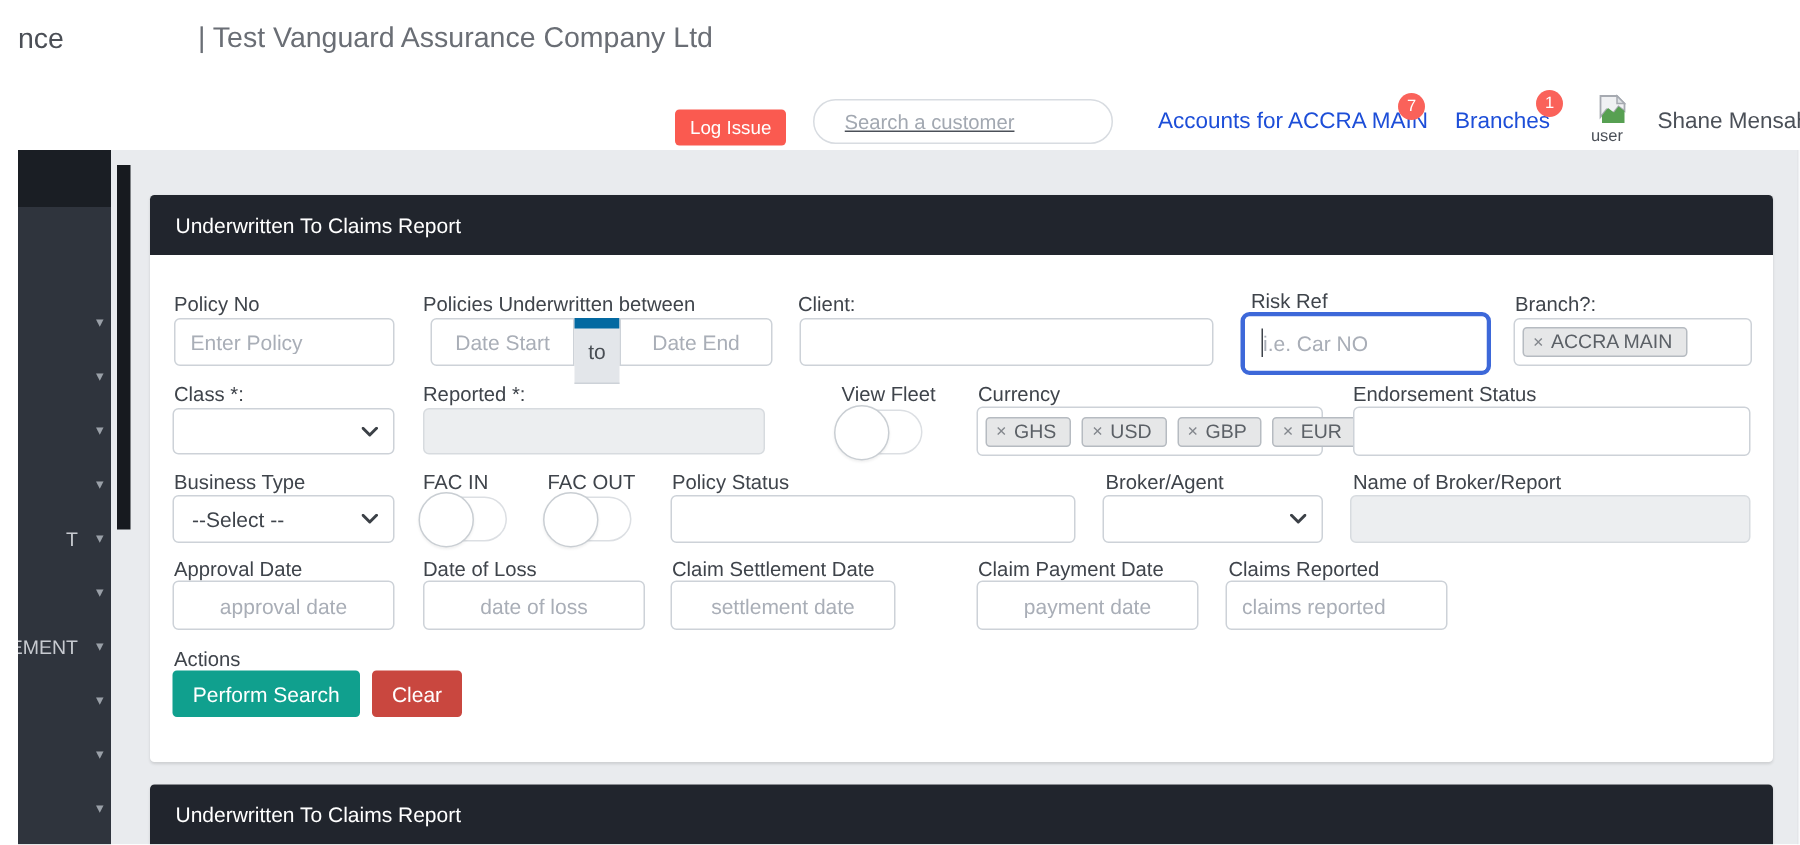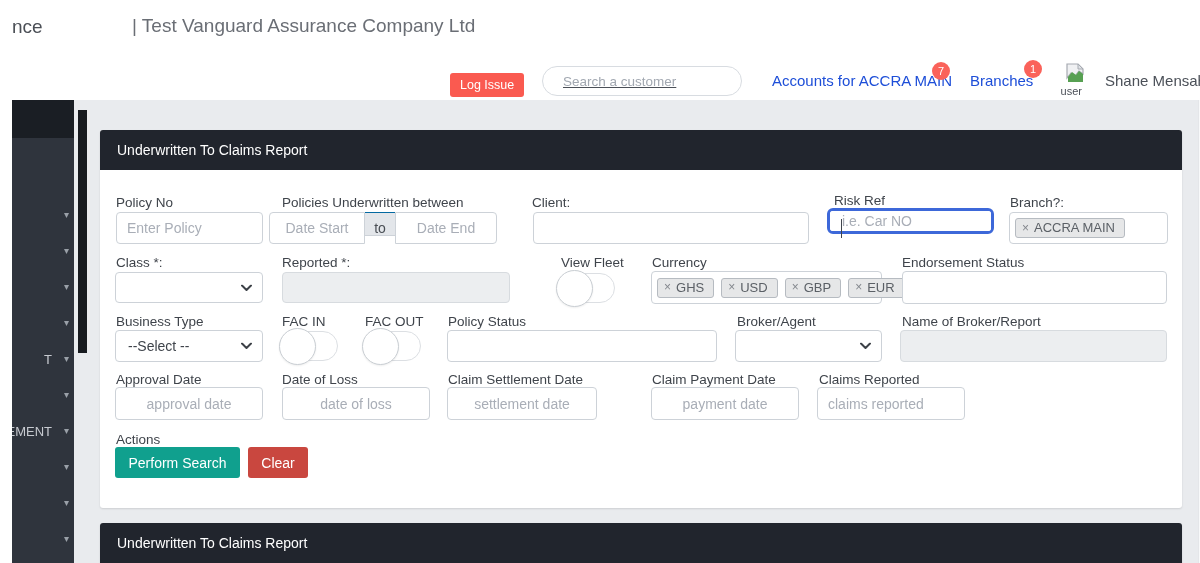--- a/index.html
+++ b/index.html
@@ -58,21 +58,21 @@
   .inp.disabled { background:#eceef0; border-color:#d7dbdf; }
 
   .selectbox { position:absolute; border:1px solid #cdd2d8; border-radius:4px; background:#fff; cursor:pointer; }
   .selectbox .sel-val { position:absolute; left:12px; top:50%; transform:translateY(-50%); font-size:14px; color:#3f444b; }
   .selectbox svg { position:absolute; right:10px; top:50%; transform:translateY(-50%); }
 
   .dategroup { position:absolute; display:flex; }
   .dategroup input { border:1px solid #cdd2d8; font-size:14px; color:#3f444b; text-align:center; outline:none; font-family:inherit; height:32px; }
   .dategroup input::placeholder { color:#a9aeb7; }
   .dg-start { width:96px; border-radius:4px 0 0 4px; }
-  .dg-addon { width:30px; height:24px; background:#e3e6ea; border-top:1px solid #0369a1; border-bottom:1px solid #cdd2d8;
+  .dg-addon { width:30px; height:44px; background:#e3e6ea; border-top:7px solid #0369a1; border-bottom:1px solid #cdd2d8;
               color:#494e54; font-size:14px; text-align:center; line-height:31px; }
   .dg-end { width:102px; border-radius:0 4px 4px 0; border-left:none; }
 
   .focuswrap { position:absolute; border:3px solid #3d68d9; border-radius:6px; background:#fff; }
   .focuswrap input { position:absolute; left:0; top:0; width:100%; height:100%; border:none; outline:none; border-radius:3px;
                      padding:0 10px 0 12px; font-size:14px; font-family:inherit; color:#3f444b; }
   .focuswrap input::placeholder { color:#a9aeb7; }
   .text-cursor { position:absolute; left:11px; top:8px; width:1px; height:19px; background:#3f444b; z-index:1; }
 
   .tagbox { position:absolute; border:1px solid #cdd2d8; border-radius:4px; background:#fff; display:flex; align-items:center; padding:0 5px; }
@@ -170,31 +170,31 @@
 
   <section class="card card1">
     <div class="card-head">
       <span>Underwritten To Claims Report</span>
     </div>
 
     <span class="fld" style="left:16px; top:65px;">Policy No</span>
     <input class="inp" style="left: 16px; top: 82px; width: 147px; height: 32px;" placeholder="Enter Policy">
 
     <span class="fld" style="left:182px; top:65px;">Policies Underwritten between</span>
-    <div class="dategroup" style="left:169px; top:82px;">
+    <div class="dategroup" style="left:187px; top:82px;">
       <input class="dg-start" placeholder="Date Start" style="">
       <span class="dg-addon">to</span>
       <input class="dg-end" placeholder="Date End" style="">
     </div>
 
     <span class="fld" style="left:432px; top:65px;">Client:</span>
     <input class="inp" style="left: 433px; top: 82px; width: 276px; height: 32px;">
 
     <span class="fld" style="left:734px; top:63px;">Risk Ref</span>
-    <div class="focuswrap" style="left:727px; top:78px; width:167px; height:26px;">
+    <div class="focuswrap" style="left:727px; top:78px; width:167px; height:42px;">
       <span class="text-cursor"></span>
       <input placeholder="i.e. Car NO" style="">
     </div>
 
     <span class="fld" style="left:910px; top:65px;">Branch?:</span>
     <div class="tagbox" style="left:909px; top:82px; width:159px; height:32px;">
       <span class="chip">
           <span class="chip-x">×</span>
           <span>ACCRA MAIN</span>
         </span>

